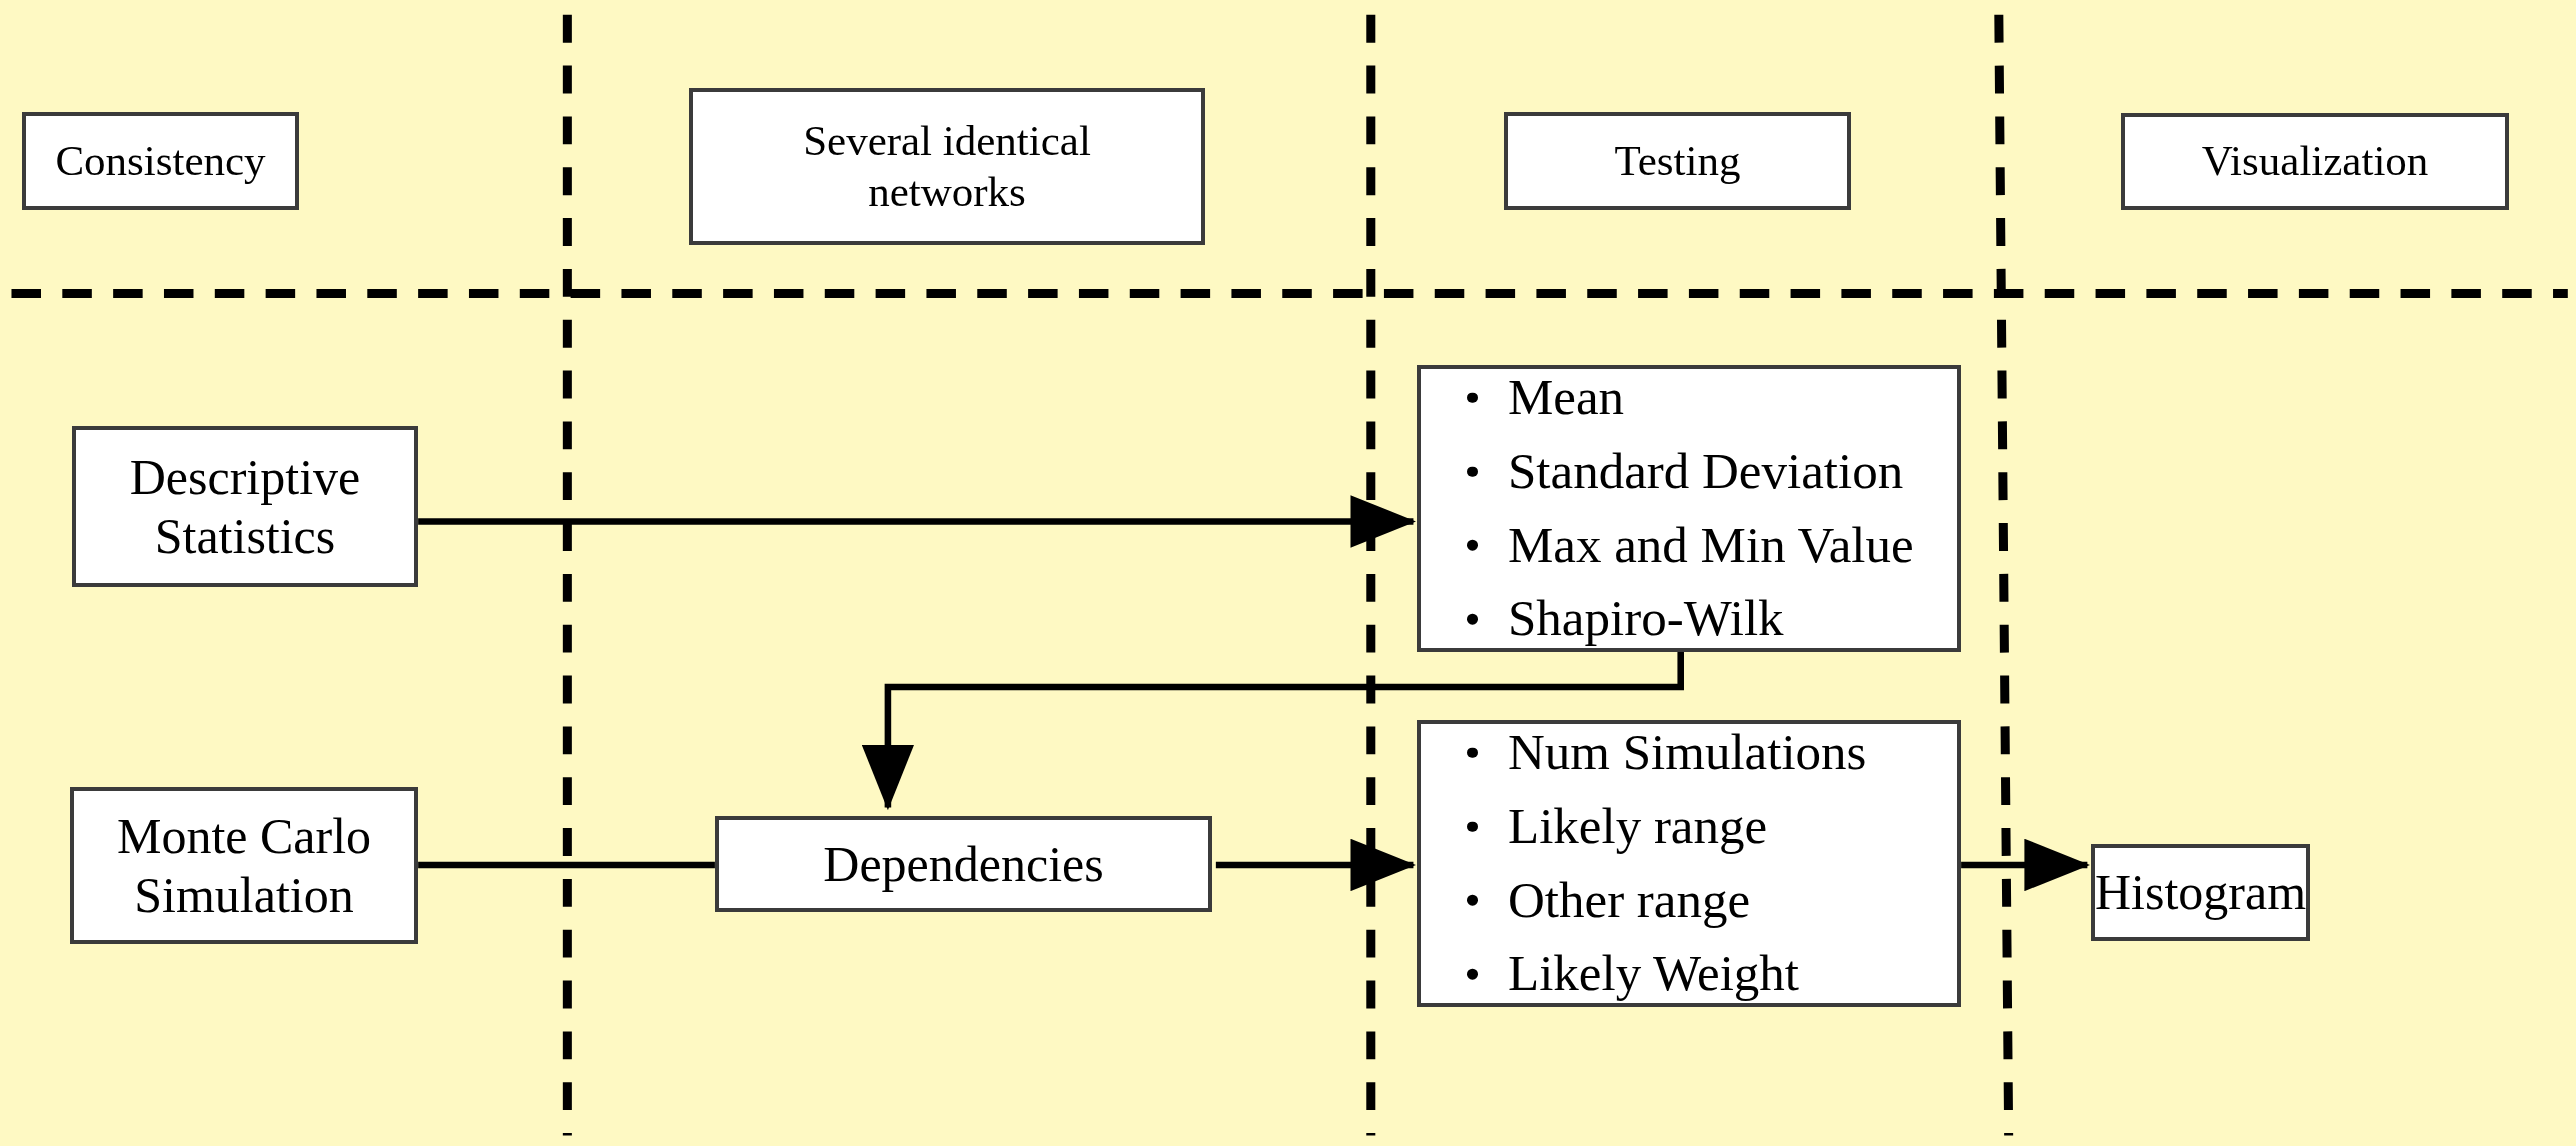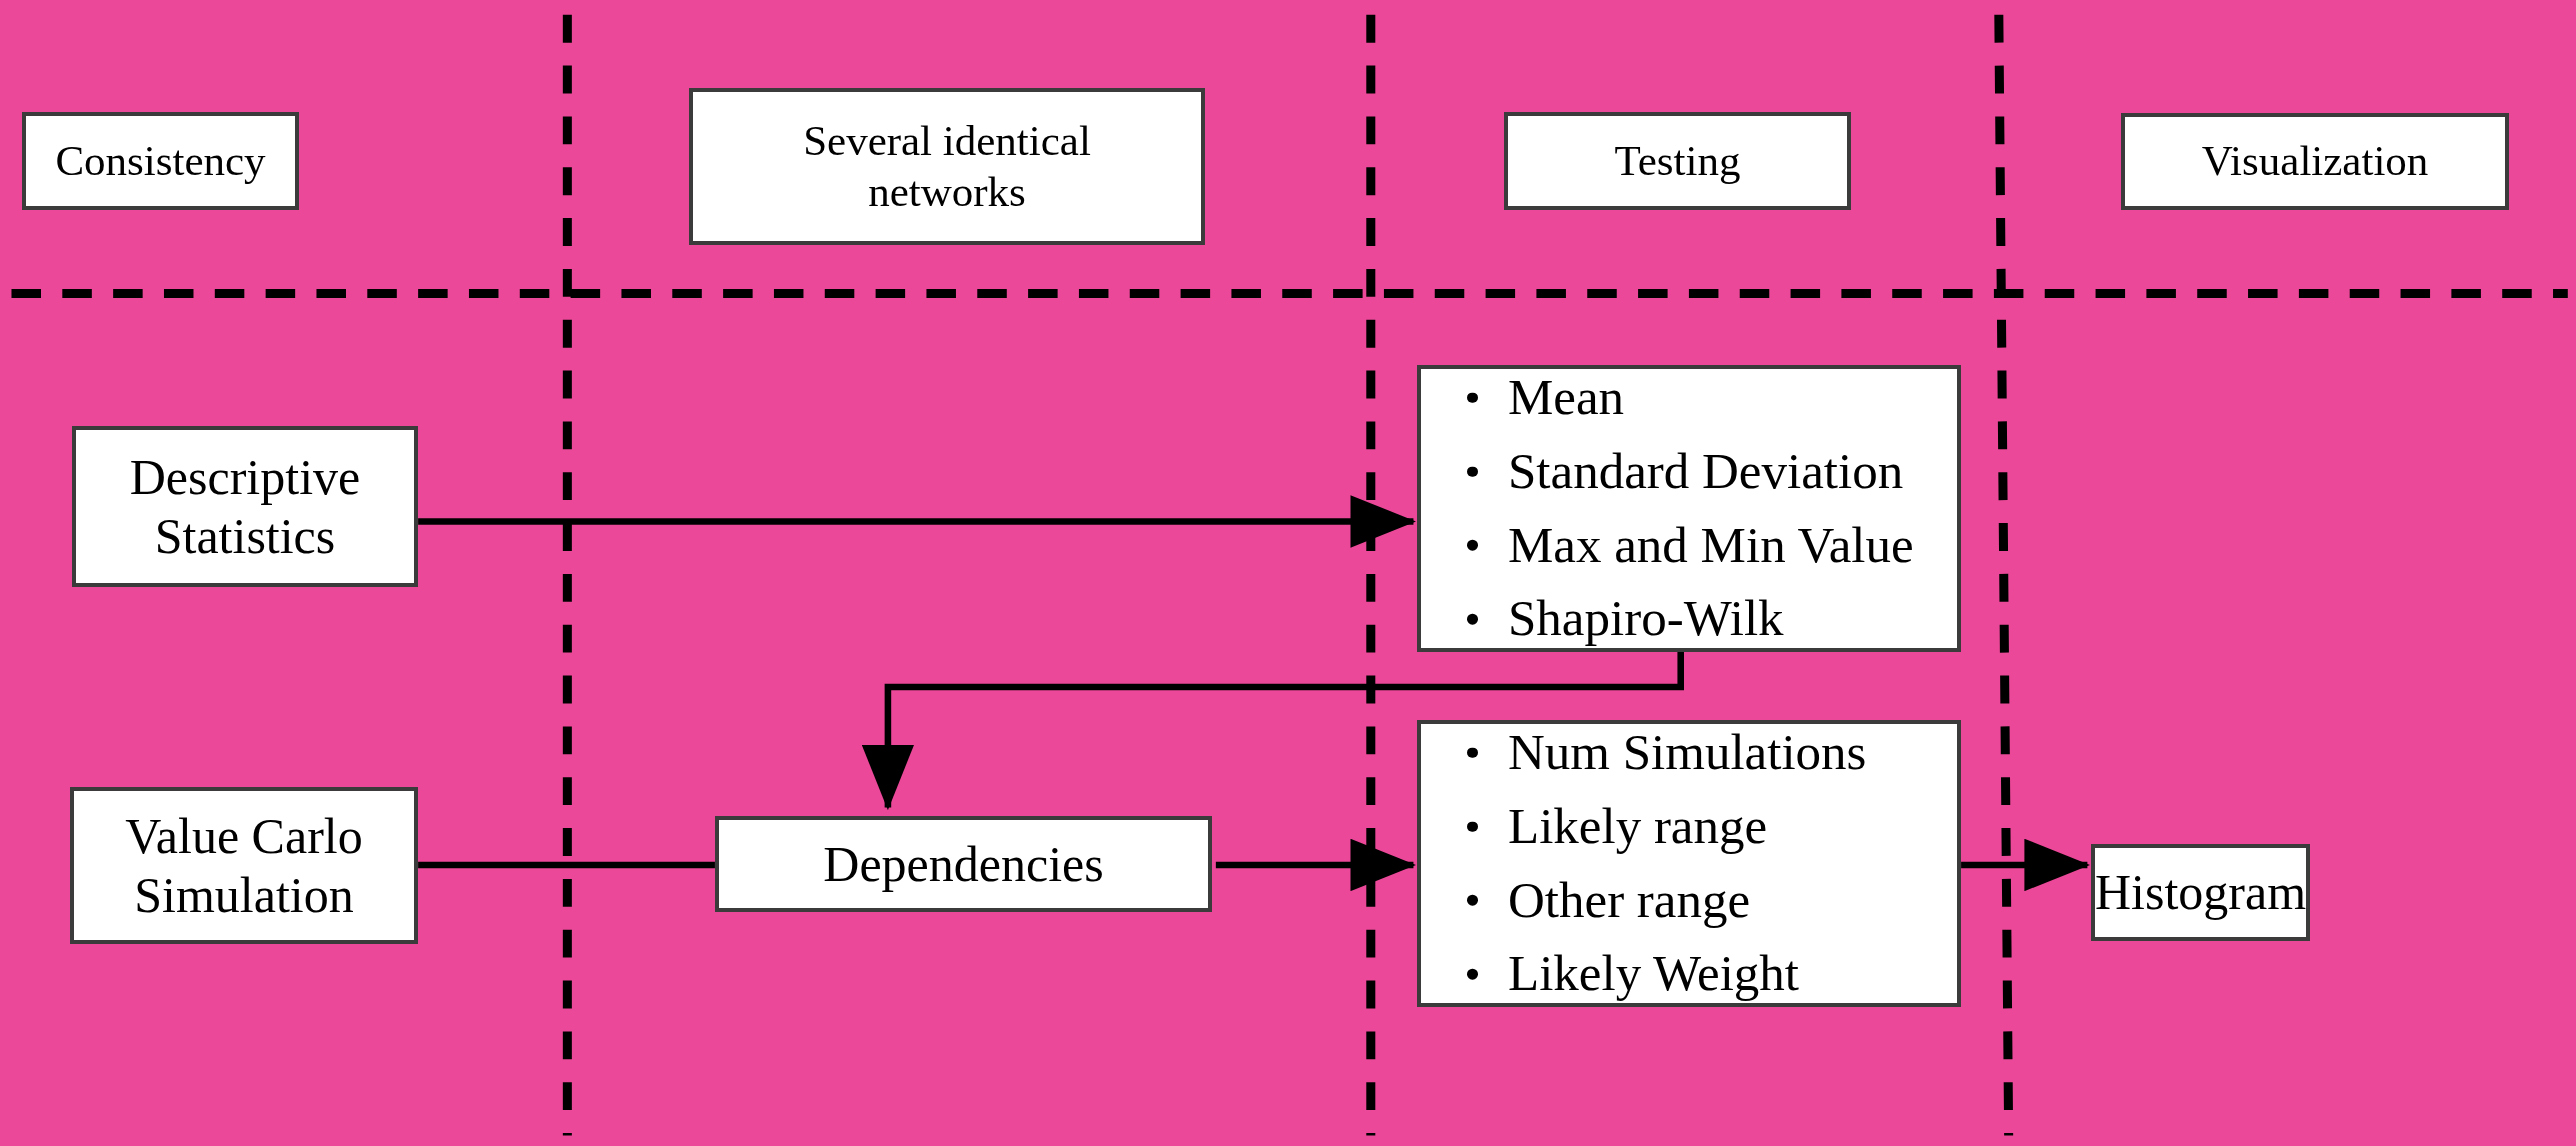--- a/index.html
+++ b/index.html
@@ -5,21 +5,21 @@
 <style>
   html, body {
     margin: 0;
     padding: 0;
     background: #ffffff;
   }
   #canvas {
     position: relative;
     width: 2576px;
     height: 1147px;
-    background: #ec4899;
+    background: #fef9c3;
     font-family: "Liberation Serif", "DejaVu Serif", serif;
     overflow: hidden;
   }
   svg.lines {
     position: absolute;
     left: 0;
     top: 0;
     width: 2576px;
     height: 1147px;
     pointer-events: none;
@@ -118,21 +118,21 @@
   <div class="node header-node" style="left:2121px; top:113px; width:388px; height:97px;">
     <span class="node-label">Visualization</span>
   </div>
 
   <div class="node" style="left:72px; top:426px; width:346px; height:161px;">
     <span class="node-label">Descriptive
 Statistics</span>
   </div>
 
   <div class="node" style="left:70px; top:787px; width:348px; height:157px;">
-    <span class="node-label">Value Carlo
+    <span class="node-label">Monte Carlo
 Simulation</span>
   </div>
 
   <div class="node" style="left:715px; top:816px; width:497px; height:96px;">
     <span class="node-label">Dependencies</span>
   </div>
 
   <div class="node" style="left:2091px; top:816px; width:219px; height:97px;margin-top:28px;">
     <span class="node-label">Histogram</span>
   </div>

